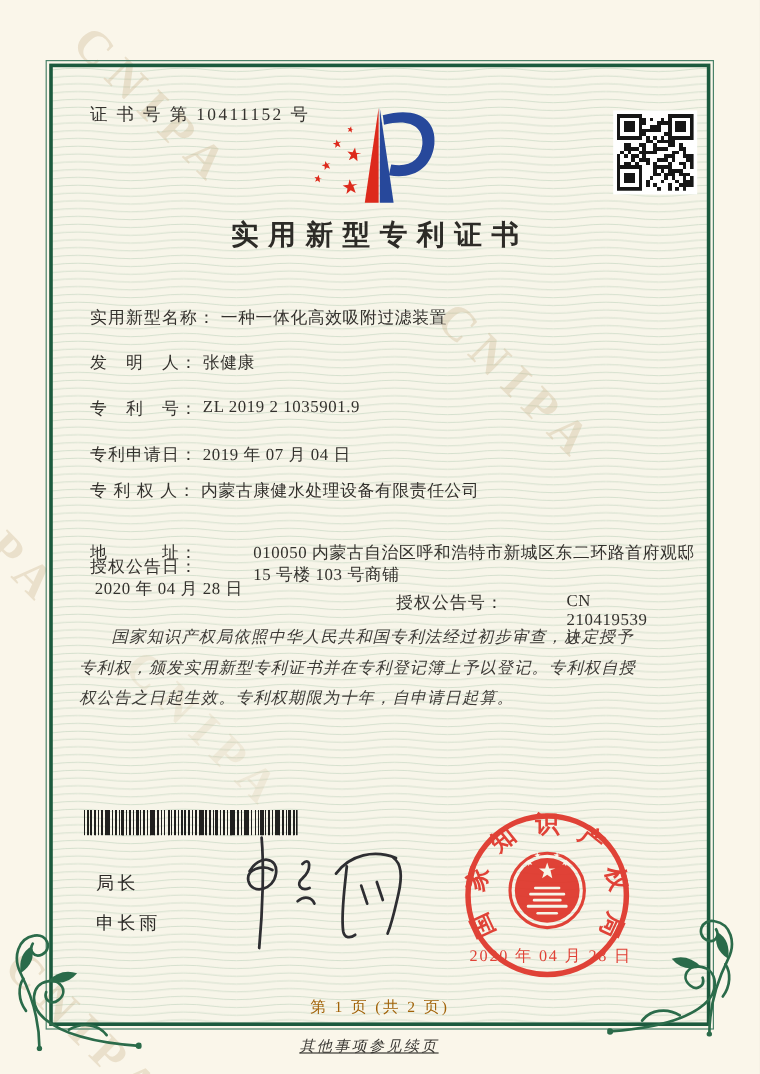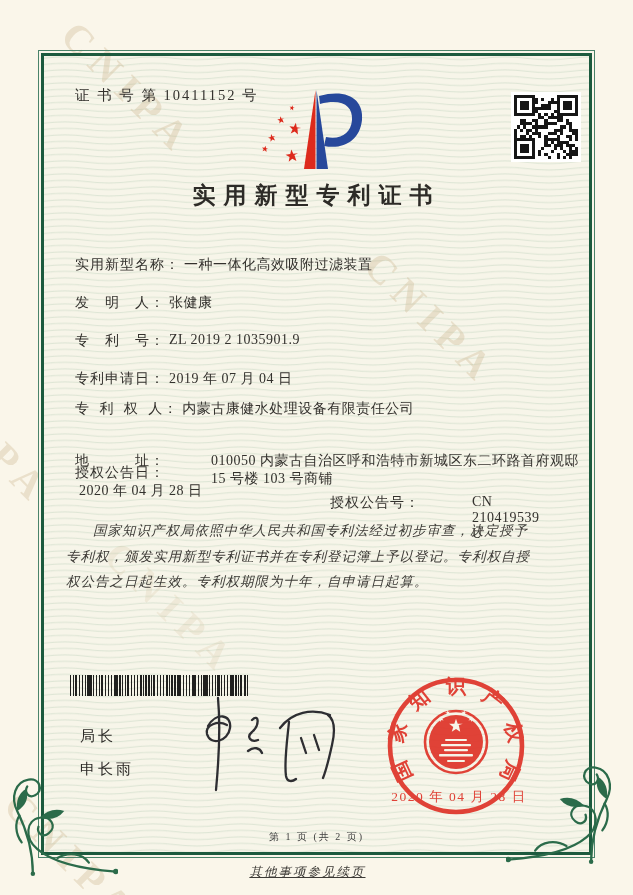--- a/index.html
+++ b/index.html
@@ -23,21 +23,21 @@
   .content{position:absolute;left:0;top:0;width:527px;height:895px;z-index:3;}
 
   .cert-no{position:absolute;left:75px;top:86px;font-size:14.5px;letter-spacing:2px;color:#33312d;white-space:pre;}
   .logo{position:absolute;left:252px;top:86px;}
   .qr{position:absolute;left:511px;top:92px;width:64px;height:64px;background:#fff;padding:3px;}
 
   .title{position:absolute;left:0;top:180px;width:633px;text-align:center;
          font-size:23px;font-weight:600;letter-spacing:8px;color:#2d2b27;}
 
   .row{position:absolute;left:75px;display:flex;font-size:14px;color:#33312d;}
-  .row .lbl{white-space:pre;letter-spacing:1px;font-family:Liberation Mono, monospace;}
+  .row .lbl{white-space:pre;letter-spacing:1px;}
   .row .val{white-space:pre-wrap;letter-spacing:0.5px;margin-left:4px;}
 
   .paras{position:absolute;left:66px;top:518px;width:470px;font-size:13.5px;line-height:25.5px;
          color:#3c3a36;font-style:italic;letter-spacing:1px;}
   .paras p{margin:0;text-indent:2em;}
 
   .barcode{position:absolute;left:70px;top:675px;width:178px;height:21px;
     background-image:
       repeating-linear-gradient(90deg,#20201e 0 1.2px,rgba(0,0,0,0) 1.2px 2.9px),
       repeating-linear-gradient(90deg,rgba(0,0,0,0) 0 5px,#20201e 5px 7px,rgba(0,0,0,0) 7px 13px),
@@ -45,21 +45,21 @@
 
   .signer-role{position:absolute;left:80px;top:727px;font-family:"Liberation Sans",sans-serif;
          font-size:15px;letter-spacing:3px;color:#2c2a27;}
   .signer-name{position:absolute;left:80px;top:760px;font-family:"Liberation Sans",sans-serif;
          font-size:15px;letter-spacing:3px;color:#2c2a27;}
   .signature{position:absolute;left:188px;top:690px;z-index:4;}
 
   .seal{position:absolute;left:381px;top:670px;z-index:4;}
 
   .page-num{position:absolute;left:38px;top:830px;width:557px;text-align:center;
-         font-size:10px;letter-spacing:2px;color:#404040;}
+         font-size:13px;letter-spacing:2px;color:#a16207;}
   .cont-note{position:absolute;left:0;top:864px;width:615px;text-align:center;
          font-size:12.5px;letter-spacing:2px;color:#3c3a36;font-style:italic;text-decoration:underline;}
 
   .orn{position:absolute;z-index:4;}
 </style>
 </head>
 <body>
 
 <div class="page">
 

